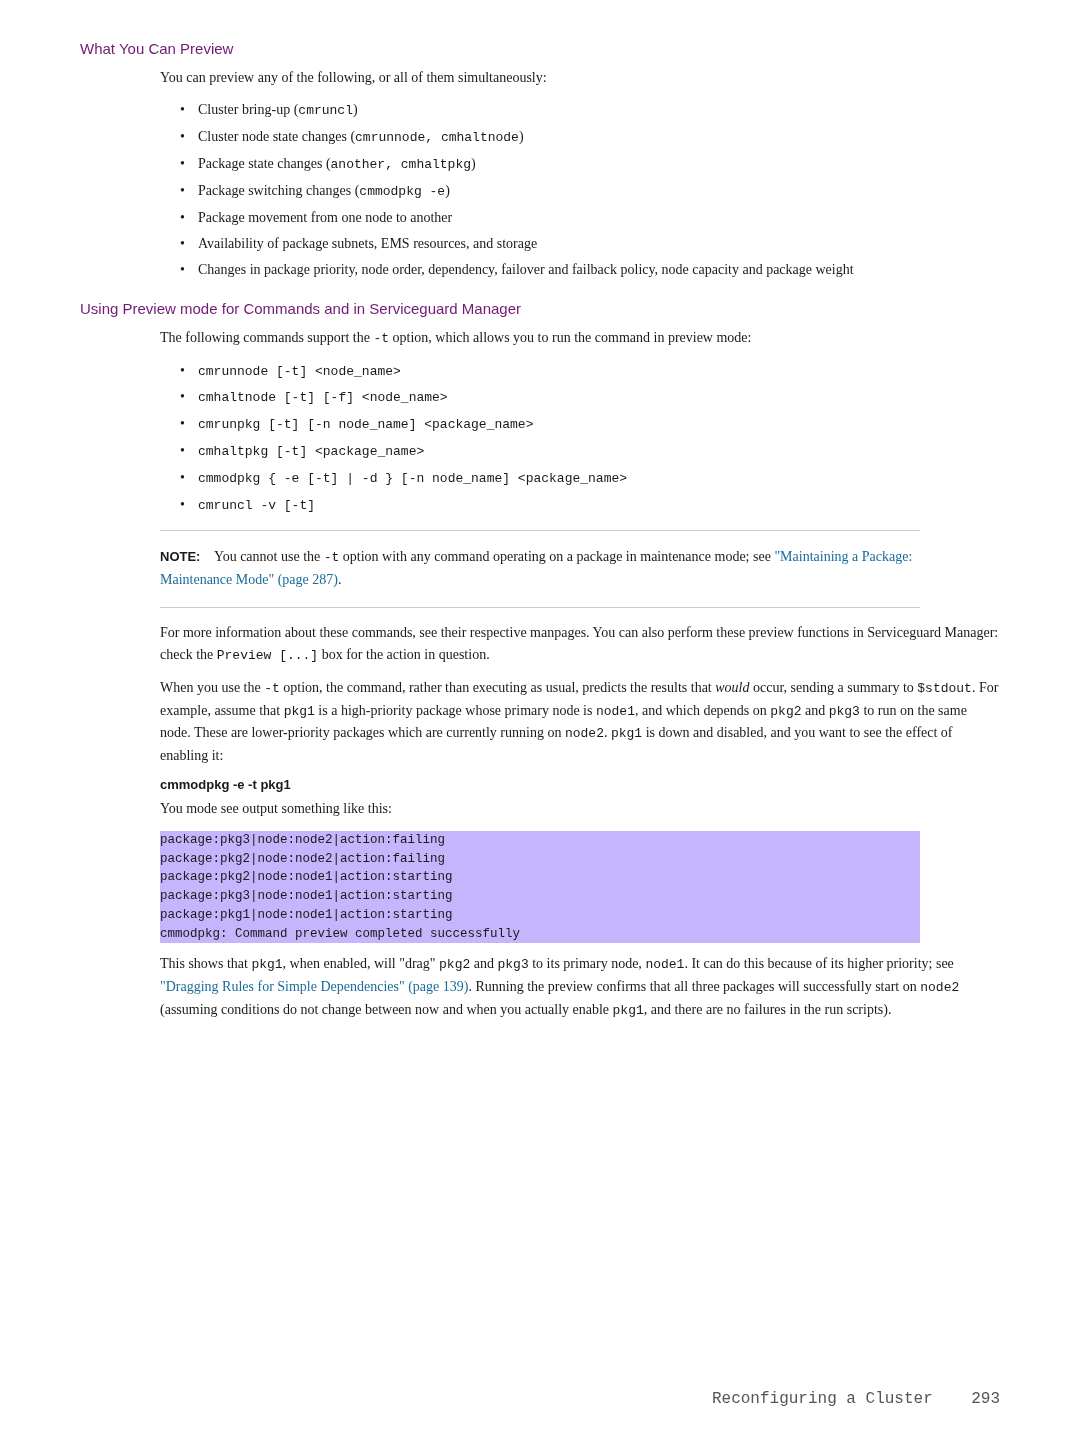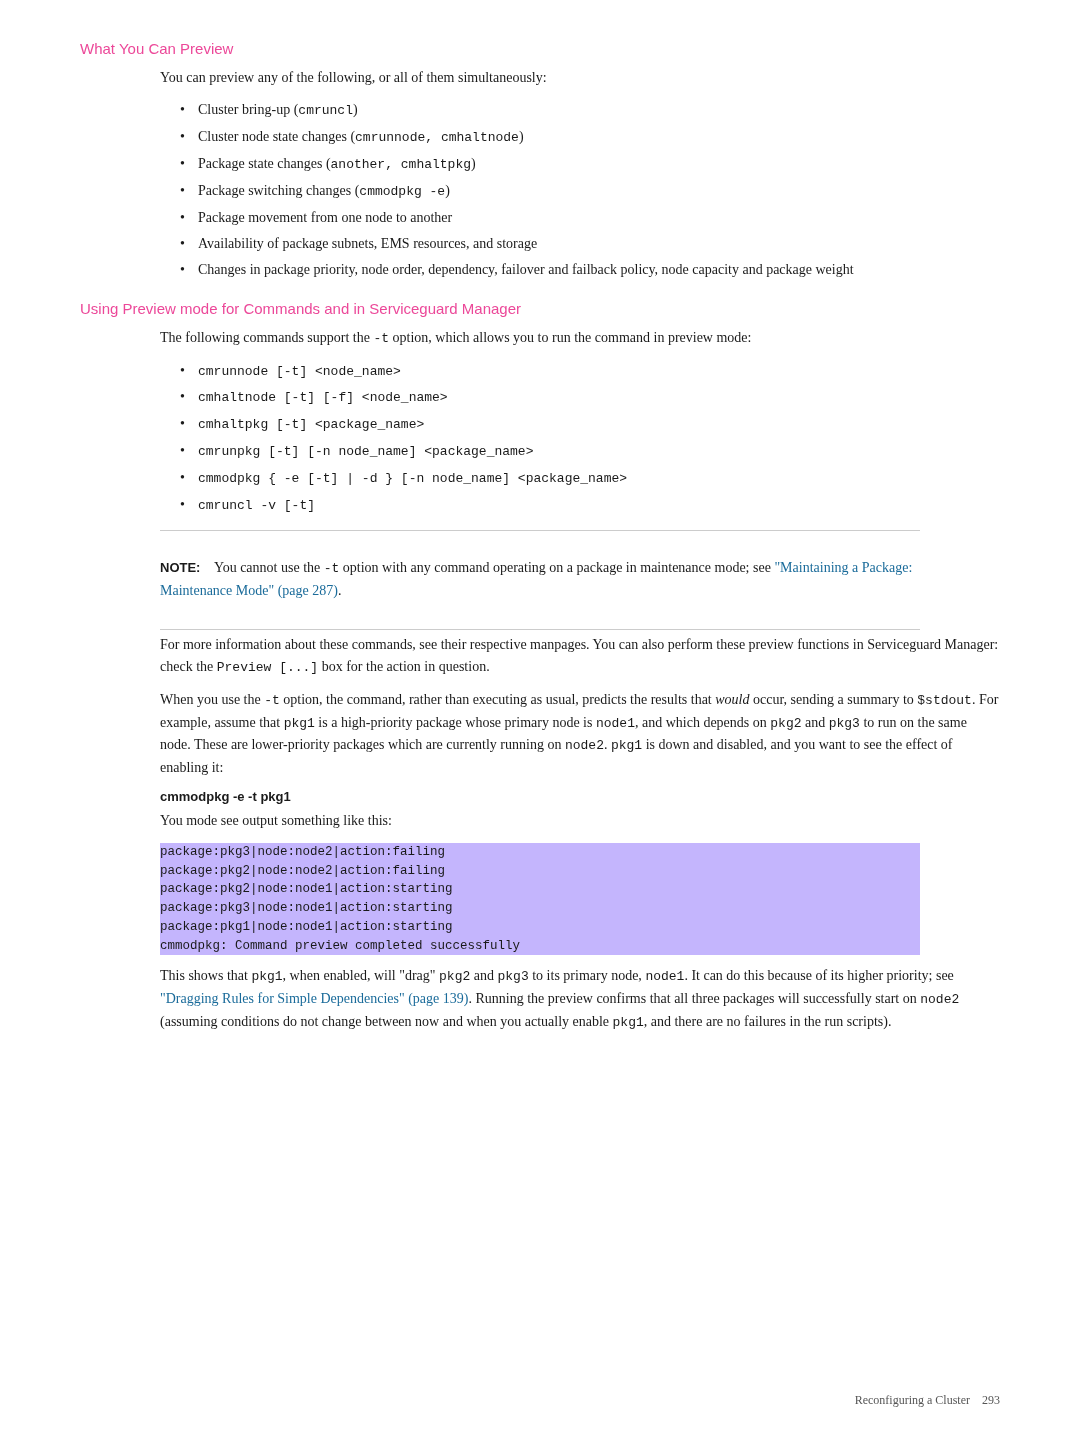--- a/index.html
+++ b/index.html
@@ -9,21 +9,21 @@
       font-size: 14px;
       color: #1a1a1a;
       width: 1080px;
       min-height: 1438px;
       padding: 40px 80px 60px 80px;
     }
     h2.section-heading {
       font-family: Arial, Helvetica, sans-serif;
       font-size: 15px;
       font-weight: normal;
-      color: #ec4899;
+      color: #701a75;
       margin-bottom: 10px;
     }
     .body-text {
       font-size: 14px;
       line-height: 1.6;
       margin-left: 80px;
       margin-bottom: 10px;
     }
     .bullet-list {
       margin-left: 100px;
@@ -46,22 +46,22 @@
     .code-inline {
       font-family: 'Courier New', Courier, monospace;
       font-size: 13px;
     }
     .section-break {
       margin-bottom: 18px;
     }
     .note-box {
       border-top: 1px solid #cccccc;
       border-bottom: 1px solid #cccccc;
-      margin: 14px 80px 4px 80px;
-      padding: 26px 0;
+      margin: 14px 80px 14px 80px;
+      padding: 15px 0;
       font-size: 14px;
       line-height: 1.6;
     }
     .note-label {
       font-family: Arial, Helvetica, sans-serif;
       font-weight: bold;
       font-size: 13px;
     }
     .note-link {
       color: #1a6b9a;
@@ -83,22 +83,22 @@
     }
     .you-will-see {
       font-size: 14px;
       margin: 6px 80px 6px 80px;
       line-height: 1.6;
     }
     .page-footer {
       position: fixed;
       bottom: 30px;
       right: 80px;
-      font-family: Liberation Serif, serif;
-      font-size: 12px;
+      font-family: Liberation Mono, monospace;
+      font-size: 16px;
       color: #555;
     }
     a.link {
       color: #1a6b9a;
       text-decoration: none;
     }
   </style>
 </head>
 <body>
 
@@ -117,22 +117,22 @@
   </ul>
 </div>
 
 <div>
   <h2 class="section-heading">Using Preview mode for Commands and in Serviceguard Manager</h2>
   <p class="body-text">The following commands support the <span class="code-inline">-t</span> option, which allows you to run the command in preview mode:</p>
 
   <ul class="bullet-list">
     <li><span class="code-inline">cmrunnode [-t] &lt;node_name&gt;</span></li>
     <li><span class="code-inline">cmhaltnode [-t] [-f] &lt;node_name&gt;</span></li>
+    <li><span class="code-inline">cmrunpkg [-t] [-n node_name] &lt;package_name&gt;</span></li>
     <li><span class="code-inline">cmhaltpkg [-t] &lt;package_name&gt;</span></li>
-    <li><span class="code-inline">cmrunpkg [-t] [-n node_name] &lt;package_name&gt;</span></li>
     <li><span class="code-inline">cmmodpkg { -e [-t] | -d } [-n node_name] &lt;package_name&gt;</span></li>
     <li><span class="code-inline">cmruncl -v [-t]</span></li>
   </ul>
 
   <div class="note-box">
     <span class="note-label">NOTE:</span>&nbsp;&nbsp;&nbsp;
     <span>You cannot use the <span class="code-inline">-t</span> option with any command operating on a package in maintenance mode; see <a class="note-link">"Maintaining a Package: Maintenance Mode" (page 287)</a>.</span>
   </div>
 
   <p class="body-text">For more information about these commands, see their respective manpages. You can also perform these preview functions in Serviceguard Manager: check the <span class="code-inline">Preview  [...]</span> box for the action in question.</p>

